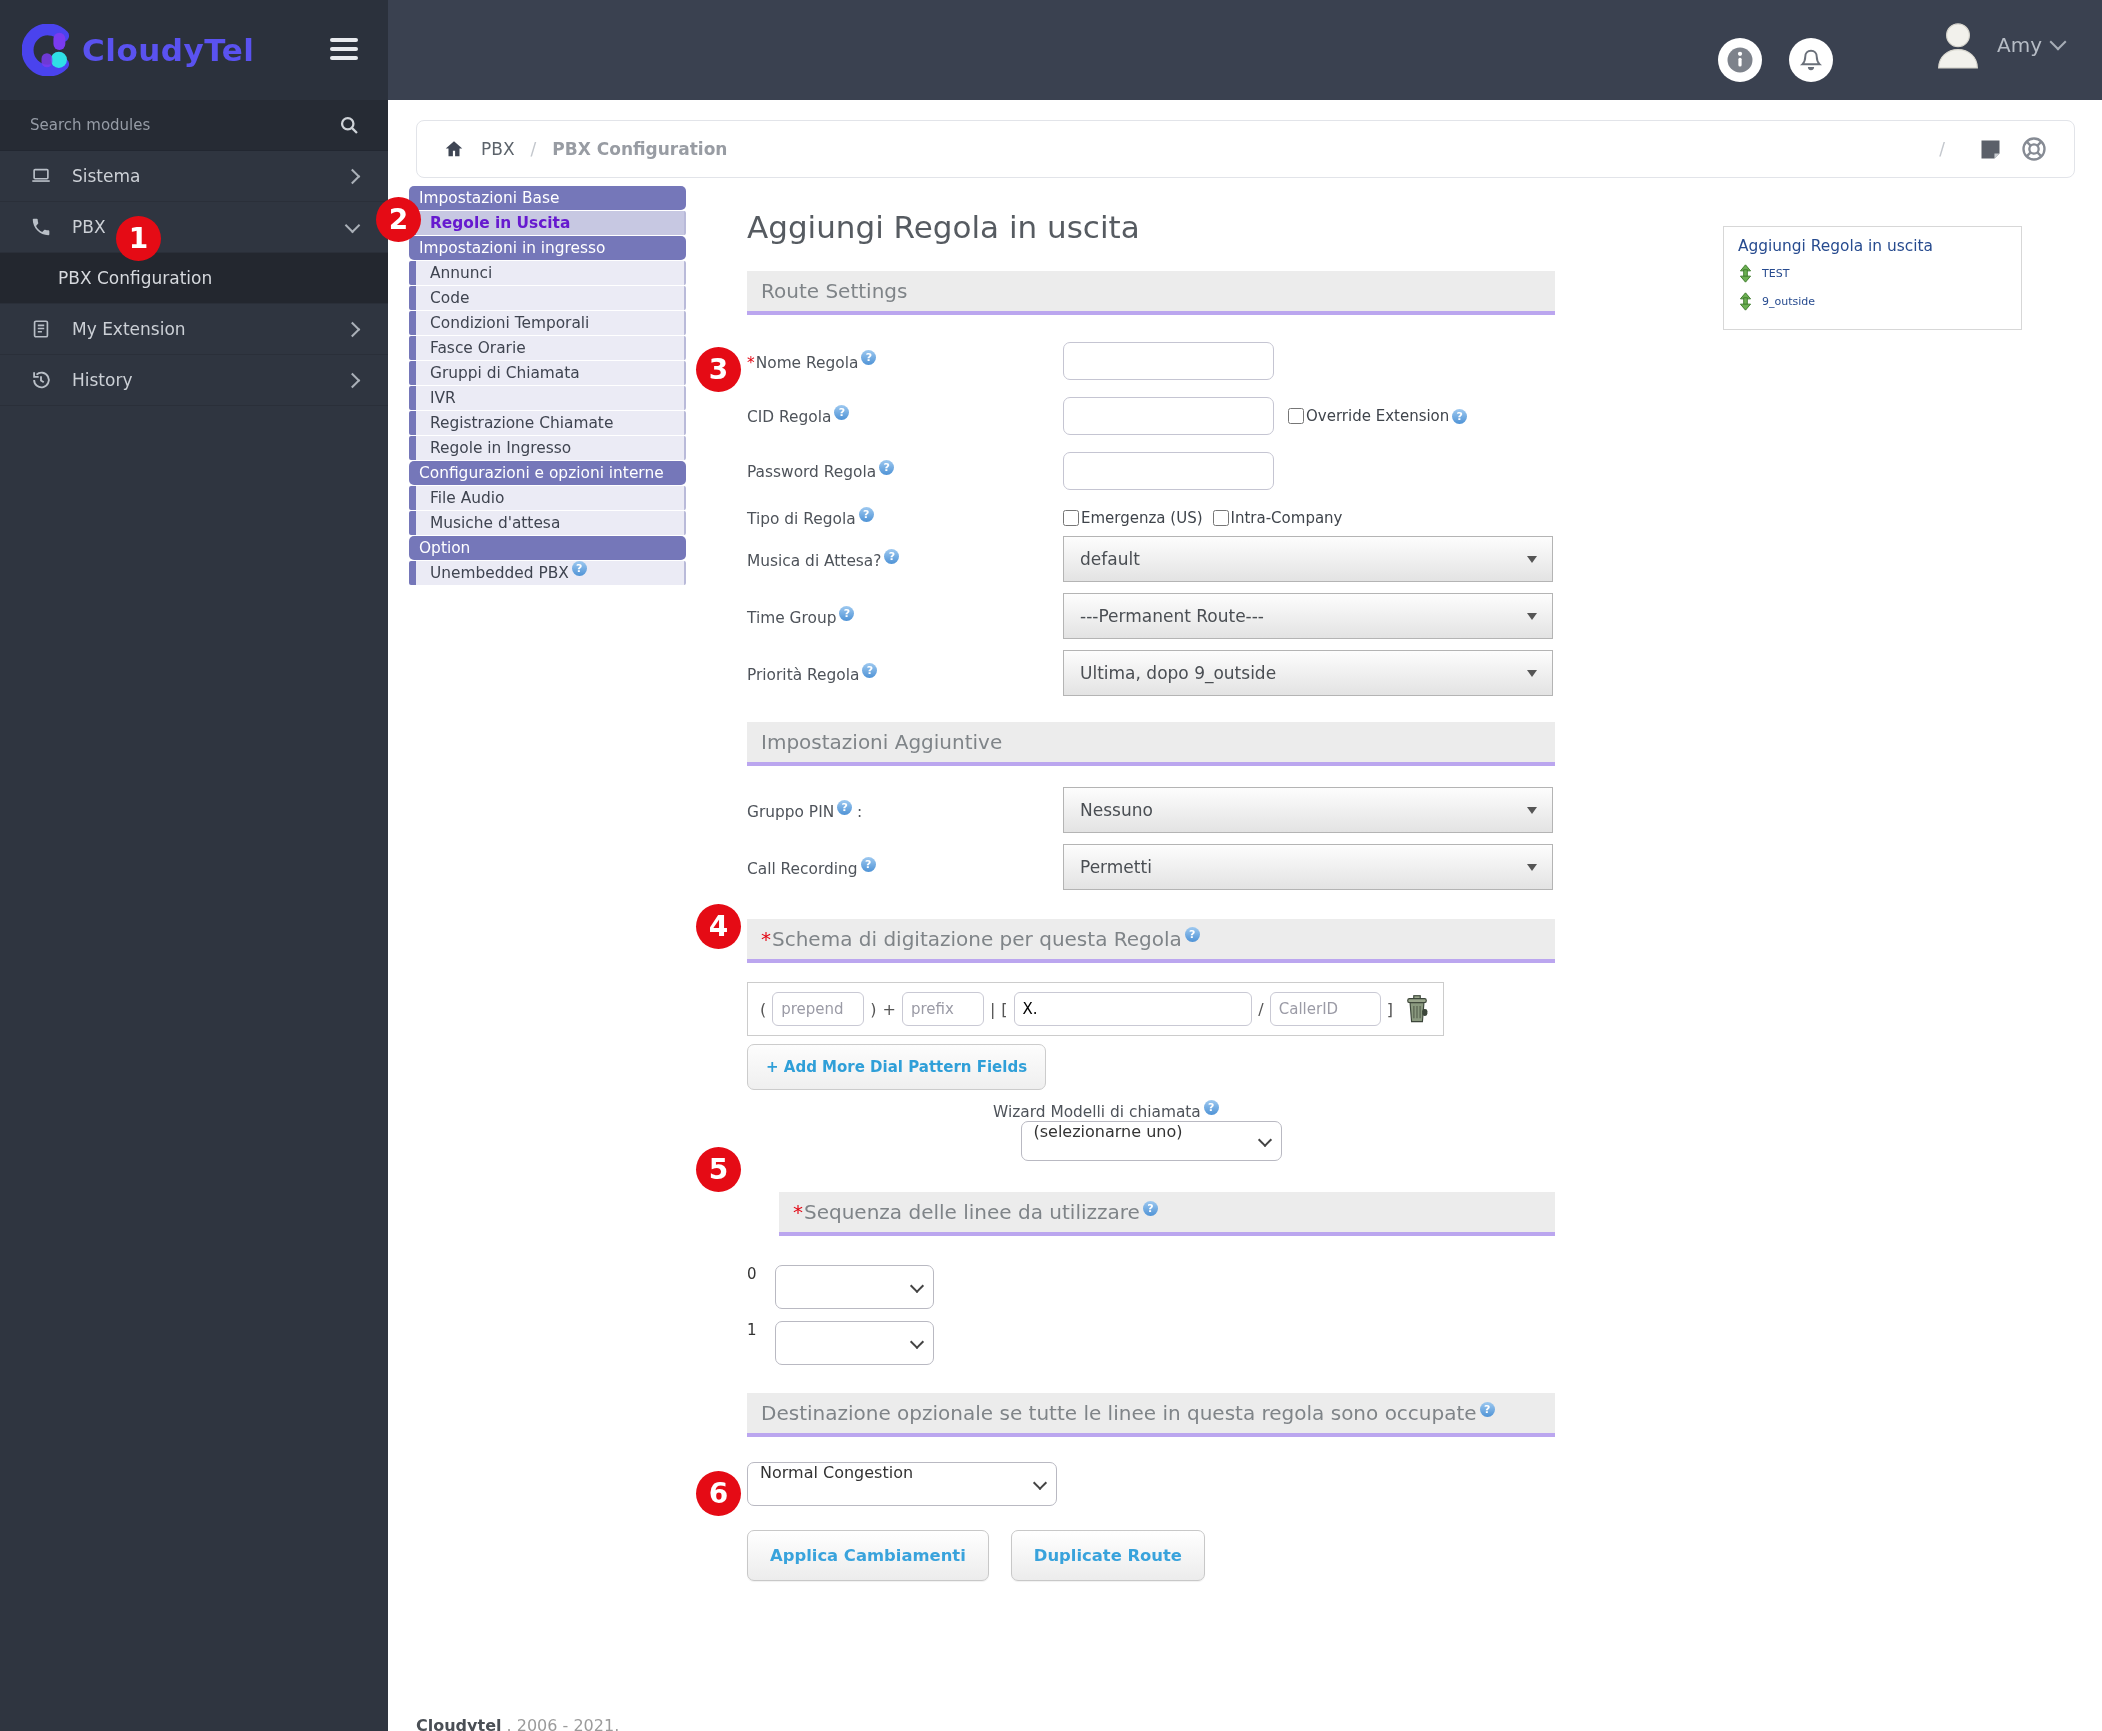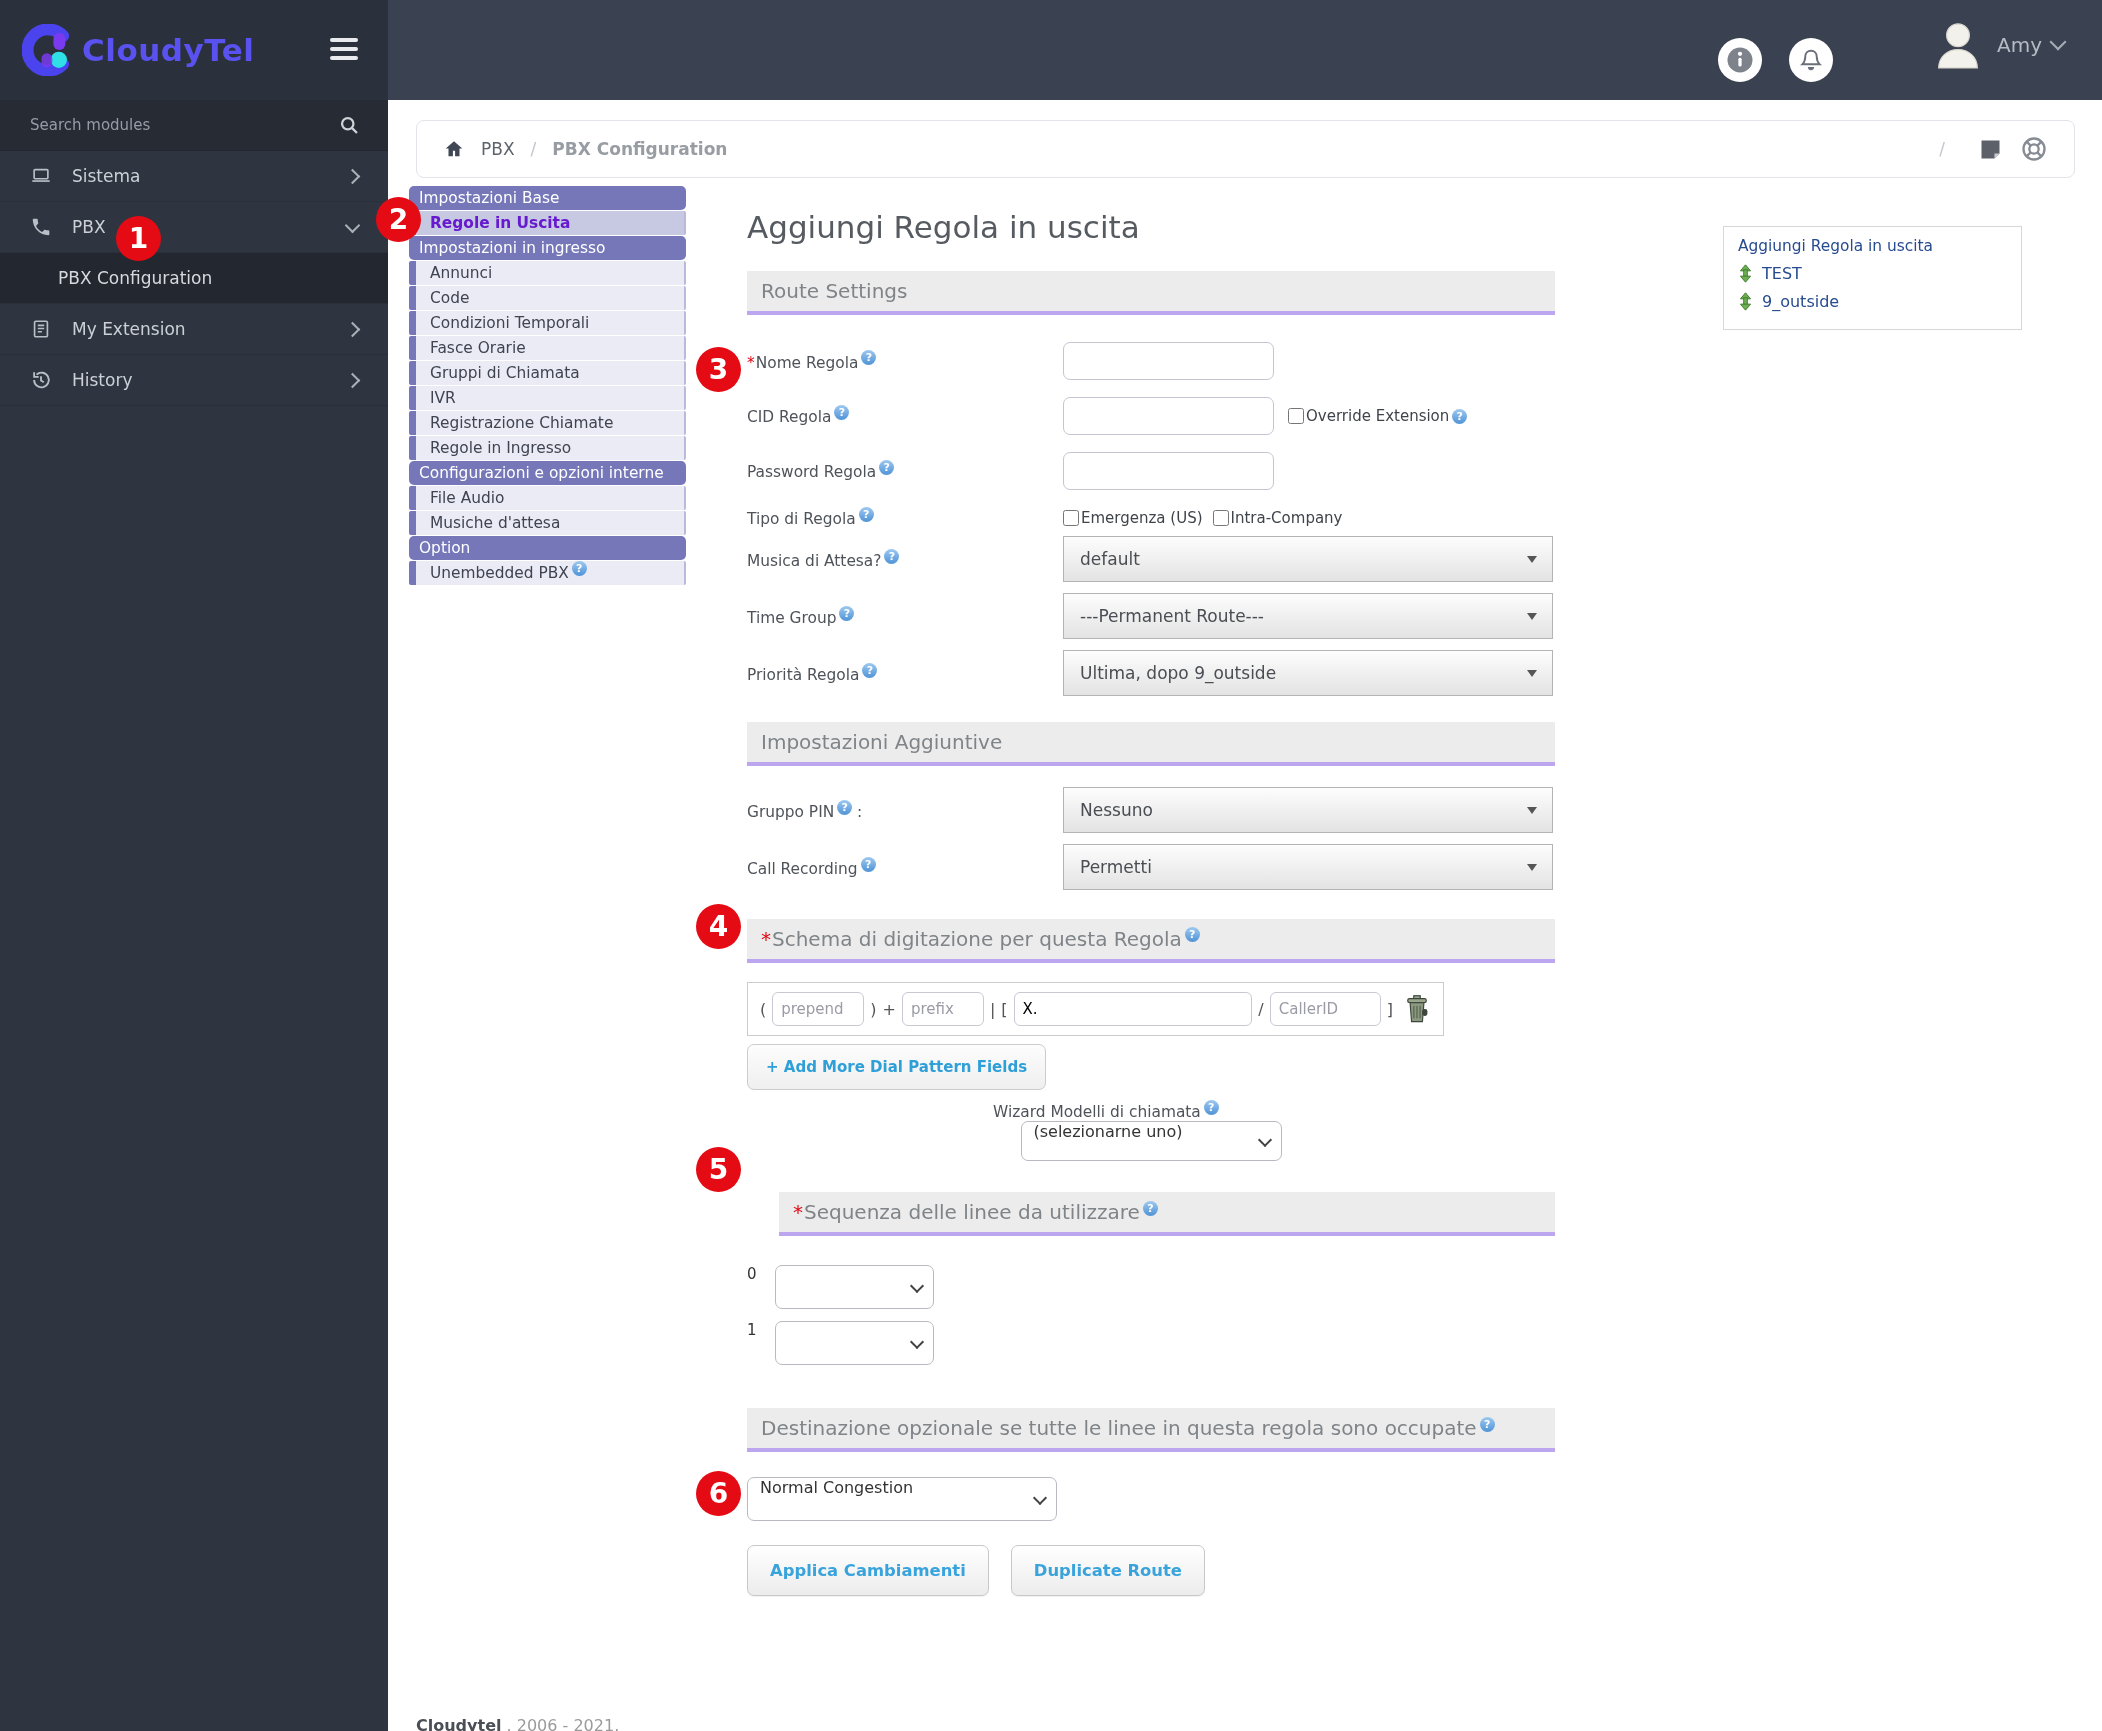--- a/index.html
+++ b/index.html
@@ -71,32 +71,32 @@
   .add-btn{margin-top:8px;background:linear-gradient(#fdfdfd,#efefef);border:1px solid #ccc;border-radius:7px;padding:13px 18px;color:#2f9fd8;font-size:15px;font-weight:bold;cursor:pointer;font-family:inherit;}
   .native-sel{position:relative;display:inline-flex;border:1px solid #b9b9c2;border-radius:7px;background:#fff;box-sizing:border-box;padding:0 30px 0 12px;font-size:16px;color:#333;cursor:pointer;}
   .native-sel .nchev{position:absolute;right:11px;top:50%;width:8px;height:8px;border-right:2px solid #444;border-bottom:2px solid #444;transform:rotate(45deg);margin-top:-6px;}
   .seq-row{display:flex;align-items:flex-start;}
   .seq-index{width:28px;color:#333;font-size:15px;padding-top:0px;}
   .btn-row{display:flex;gap:22px;}
   .btn{background:linear-gradient(#ffffff,#ececec);border:1px solid #c8c8c8;border-radius:7px;padding:15px 22px;color:#39a3dc;font-size:16.4px;font-weight:bold;cursor:pointer;font-family:inherit;box-shadow:0 1px 1px rgba(0,0,0,.06);}
   
   .right-panel{position:absolute;left:1335px;top:126px;width:299px;background:#fff;border:1px solid #d7d7d7;box-sizing:border-box;padding:10px 14px 18px;}
   .rp-title{color:#274b8f;font-size:15.4px;cursor:pointer;}
-  .rp-item{display:flex;align-items:center;gap:9px;color:#274b8f;font-size:16px;margin-top:9px;cursor:pointer;}
+  .rp-item{display:flex;align-items:center;gap:9px;color:#274b8f;font-size:11px;margin-top:9px;cursor:pointer;}
   .rp-item svg{flex-shrink:0;}
   
   .footer{position:absolute;left:28px;top:1616px;font-size:16px;color:#9b9b9b;}
   .footer .f-brand{color:#4a4f55;font-weight:bold;}
   
   .badge{position:absolute;width:45px;height:45px;border-radius:50%;background:#e50b15;color:#fff;font-weight:bold;font-size:28px;display:flex;align-items:center;justify-content:center;z-index:60;}
   
   .mt26{margin-top:26px;} .mt27{margin-top:27px;} .mt17{margin-top:17px;}
   .mt11{margin-top:11px;} .mt8{margin-top:8px;} .mt21{margin-top:21px;}
   .mt29{margin-top:29px;} .mt19{margin-top:19px;} .mt10{margin-top:10px;flex-direction:column;}
-  .mt31{margin-top:31px;margin-left:32px;} .mt12{margin-top:12px;} .mt28{margin-top:43px;}
+  .mt31{margin-top:31px;margin-left:32px;} .mt12{margin-top:12px;} .mt28{margin-top:28px;}
   .mt25{margin-top:25px;} .mt24{margin-top:24px;}
 </style>
 </head>
 <body>
 
 <div class="sidebar">
   <div class="logo-row">
     <svg class="brand-mark" viewBox="0 0 48 48">
       <path d="M38 11 A19 19 0 1 0 38 37" fill="none" stroke="#4a43ee" stroke-width="11" stroke-linecap="round"></path>
       <rect x="29" y="8" width="11" height="16" rx="5.5" fill="#7a3bf0"></rect>

